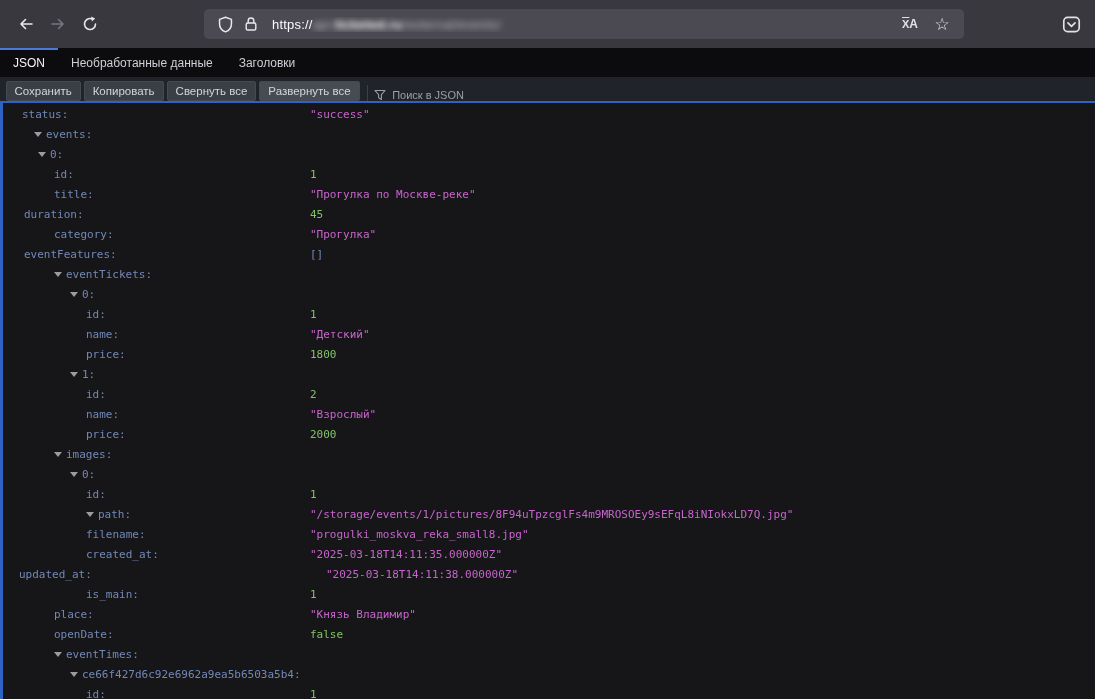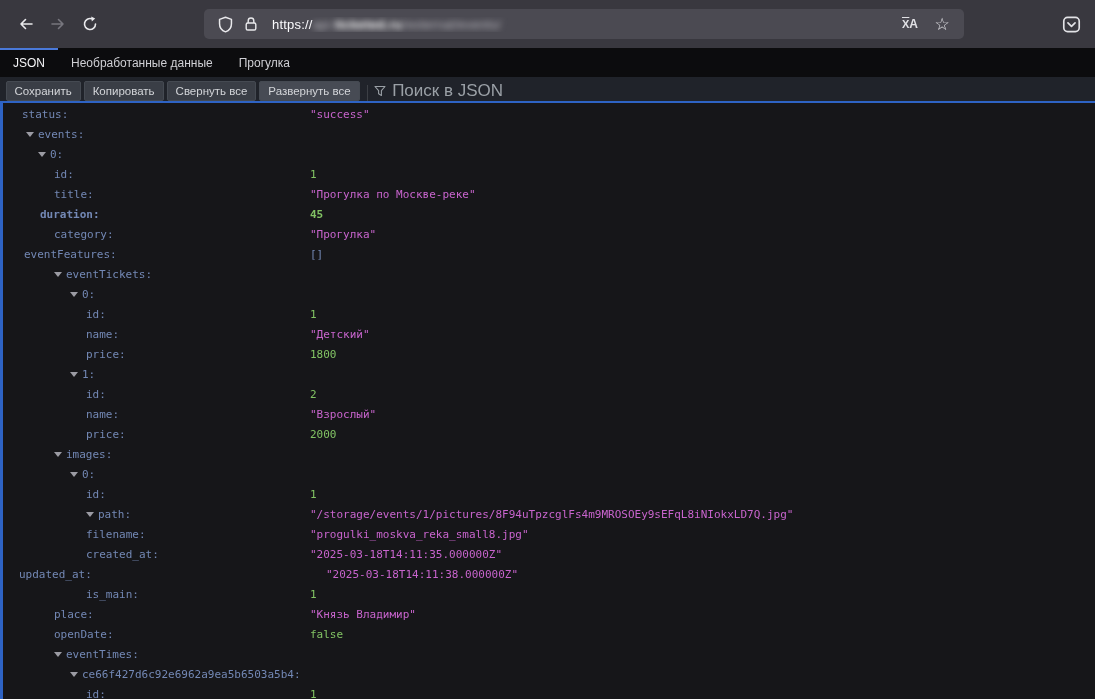--- a/index.html
+++ b/index.html
@@ -41,21 +41,21 @@
   
   .cmdbar { height:24px; background:#20232a; display:flex; align-items:flex-end; padding:0 4px; }
   .cmd-btn { height:20px; margin:0 1.5px; padding:0 8px; background:#3a3e46; border:1px solid #454a52;
              color:#d3d5d9; font-size:11.5px; font-family:"Liberation Sans", sans-serif;
              display:flex; align-items:center; border-radius:2px; }
   .cmd-btn.lit { background:#474b54; }
   .cmd-divider { width:1px; height:16px; background:#3c3f45; margin:0 6px; }
   .search-wrap { display:flex; align-items:center; gap:6px; color:#9aa0a6; }
   .search-wrap svg { flex:0 0 auto; }
   .search-input { background:transparent; border:none; outline:none; color:#d3d5d9;
-                  font-size:17px; width:220px; font-family:"Liberation Sans", sans-serif; }
+                  font-size:11px; width:220px; font-family:"Liberation Sans", sans-serif; }
   .search-input::placeholder { color:#9aa0a6; opacity:1; }
 
   
   .json-panel { height:601px; background:#161619; border-top:2px solid var(--accent);
                 border-left:3px solid var(--accent); overflow:hidden; padding-top:2px;
                 font-family:"DejaVu Sans Mono", monospace; font-size:11px; }
   .json-row { height:20px; line-height:20px; position:relative; white-space:nowrap; }
   .json-key { color:var(--key); }
   .json-val { position:absolute; left:307px; top:0; }
   .v-string { color:var(--string); }
@@ -120,45 +120,45 @@
 </div>
 
 <div class="tabbar">
   <div class="tab active">
     <span>JSON</span>
   </div>
   <div class="tab">
     <span>Необработанные данные</span>
   </div>
   <div class="tab">
-    <span>Прогулка</span>
+    <span>Заголовки</span>
   </div>
 </div>
 
 <div class="cmdbar">
   <button class="cmd-btn">Сохранить</button>
   <button class="cmd-btn">Копировать</button>
   <button class="cmd-btn">Свернуть все</button>
   <button class="cmd-btn lit">Развернуть все</button>
   <span class="cmd-divider"></span>
   <span class="search-wrap">
     <svg width="12" height="12" viewBox="0 0 12 12">
       <path d="M1 1.5 H11 L7.4 5.6 V10.4 L4.6 8.8 V5.6 Z" stroke="#9aa0a6" stroke-width="1.1" fill="none" stroke-linejoin="round"></path>
     </svg>
     <input class="search-input" type="text" placeholder="Поиск в JSON" style="">
   </span>
 </div>
 
 <div class="json-panel" id="json-panel">
     <div class="json-row" style="padding-left: 19px;"><span class="json-key">status:</span><span class="json-val v-string">"success"</span></div>
-    <div class="json-row" style="padding-left: 23px;"><span class="tri"></span><span class="json-key">events:</span></div>
+    <div class="json-row" style="padding-left: 31px;"><span class="tri"></span><span class="json-key">events:</span></div>
     <div class="json-row" style="padding-left: 35px;"><span class="tri"></span><span class="json-key">0:</span></div>
     <div class="json-row" style="padding-left: 51px;"><span class="json-key">id:</span><span class="json-val v-number">1</span></div>
     <div class="json-row" style="padding-left: 51px;"><span class="json-key">title:</span><span class="json-val v-string">"Прогулка по Москве-реке"</span></div>
-    <div class="json-row" style="padding-left: 37px; font-weight: bold;"><span class="json-key">duration:</span><span class="json-val v-number">45</span></div>
+    <div class="json-row" style="padding-left: 21px;"><span class="json-key">duration:</span><span class="json-val v-number">45</span></div>
     <div class="json-row" style="padding-left: 51px;"><span class="json-key">category:</span><span class="json-val v-string">"Прогулка"</span></div>
     <div class="json-row" style="padding-left: 21px;"><span class="json-key">eventFeatures:</span><span class="json-val v-plain">[]</span></div>
     <div class="json-row" style="padding-left: 51px;"><span class="tri"></span><span class="json-key">eventTickets:</span></div>
     <div class="json-row" style="padding-left: 67px;"><span class="tri"></span><span class="json-key">0:</span></div>
     <div class="json-row" style="padding-left: 83px;"><span class="json-key">id:</span><span class="json-val v-number">1</span></div>
     <div class="json-row" style="padding-left: 83px;"><span class="json-key">name:</span><span class="json-val v-string">"Детский"</span></div>
     <div class="json-row" style="padding-left: 83px;"><span class="json-key">price:</span><span class="json-val v-number">1800</span></div>
     <div class="json-row" style="padding-left: 67px;"><span class="tri"></span><span class="json-key">1:</span></div>
     <div class="json-row" style="padding-left: 83px;"><span class="json-key">id:</span><span class="json-val v-number">2</span></div>
     <div class="json-row" style="padding-left: 83px;"><span class="json-key">name:</span><span class="json-val v-string">"Взрослый"</span></div>

